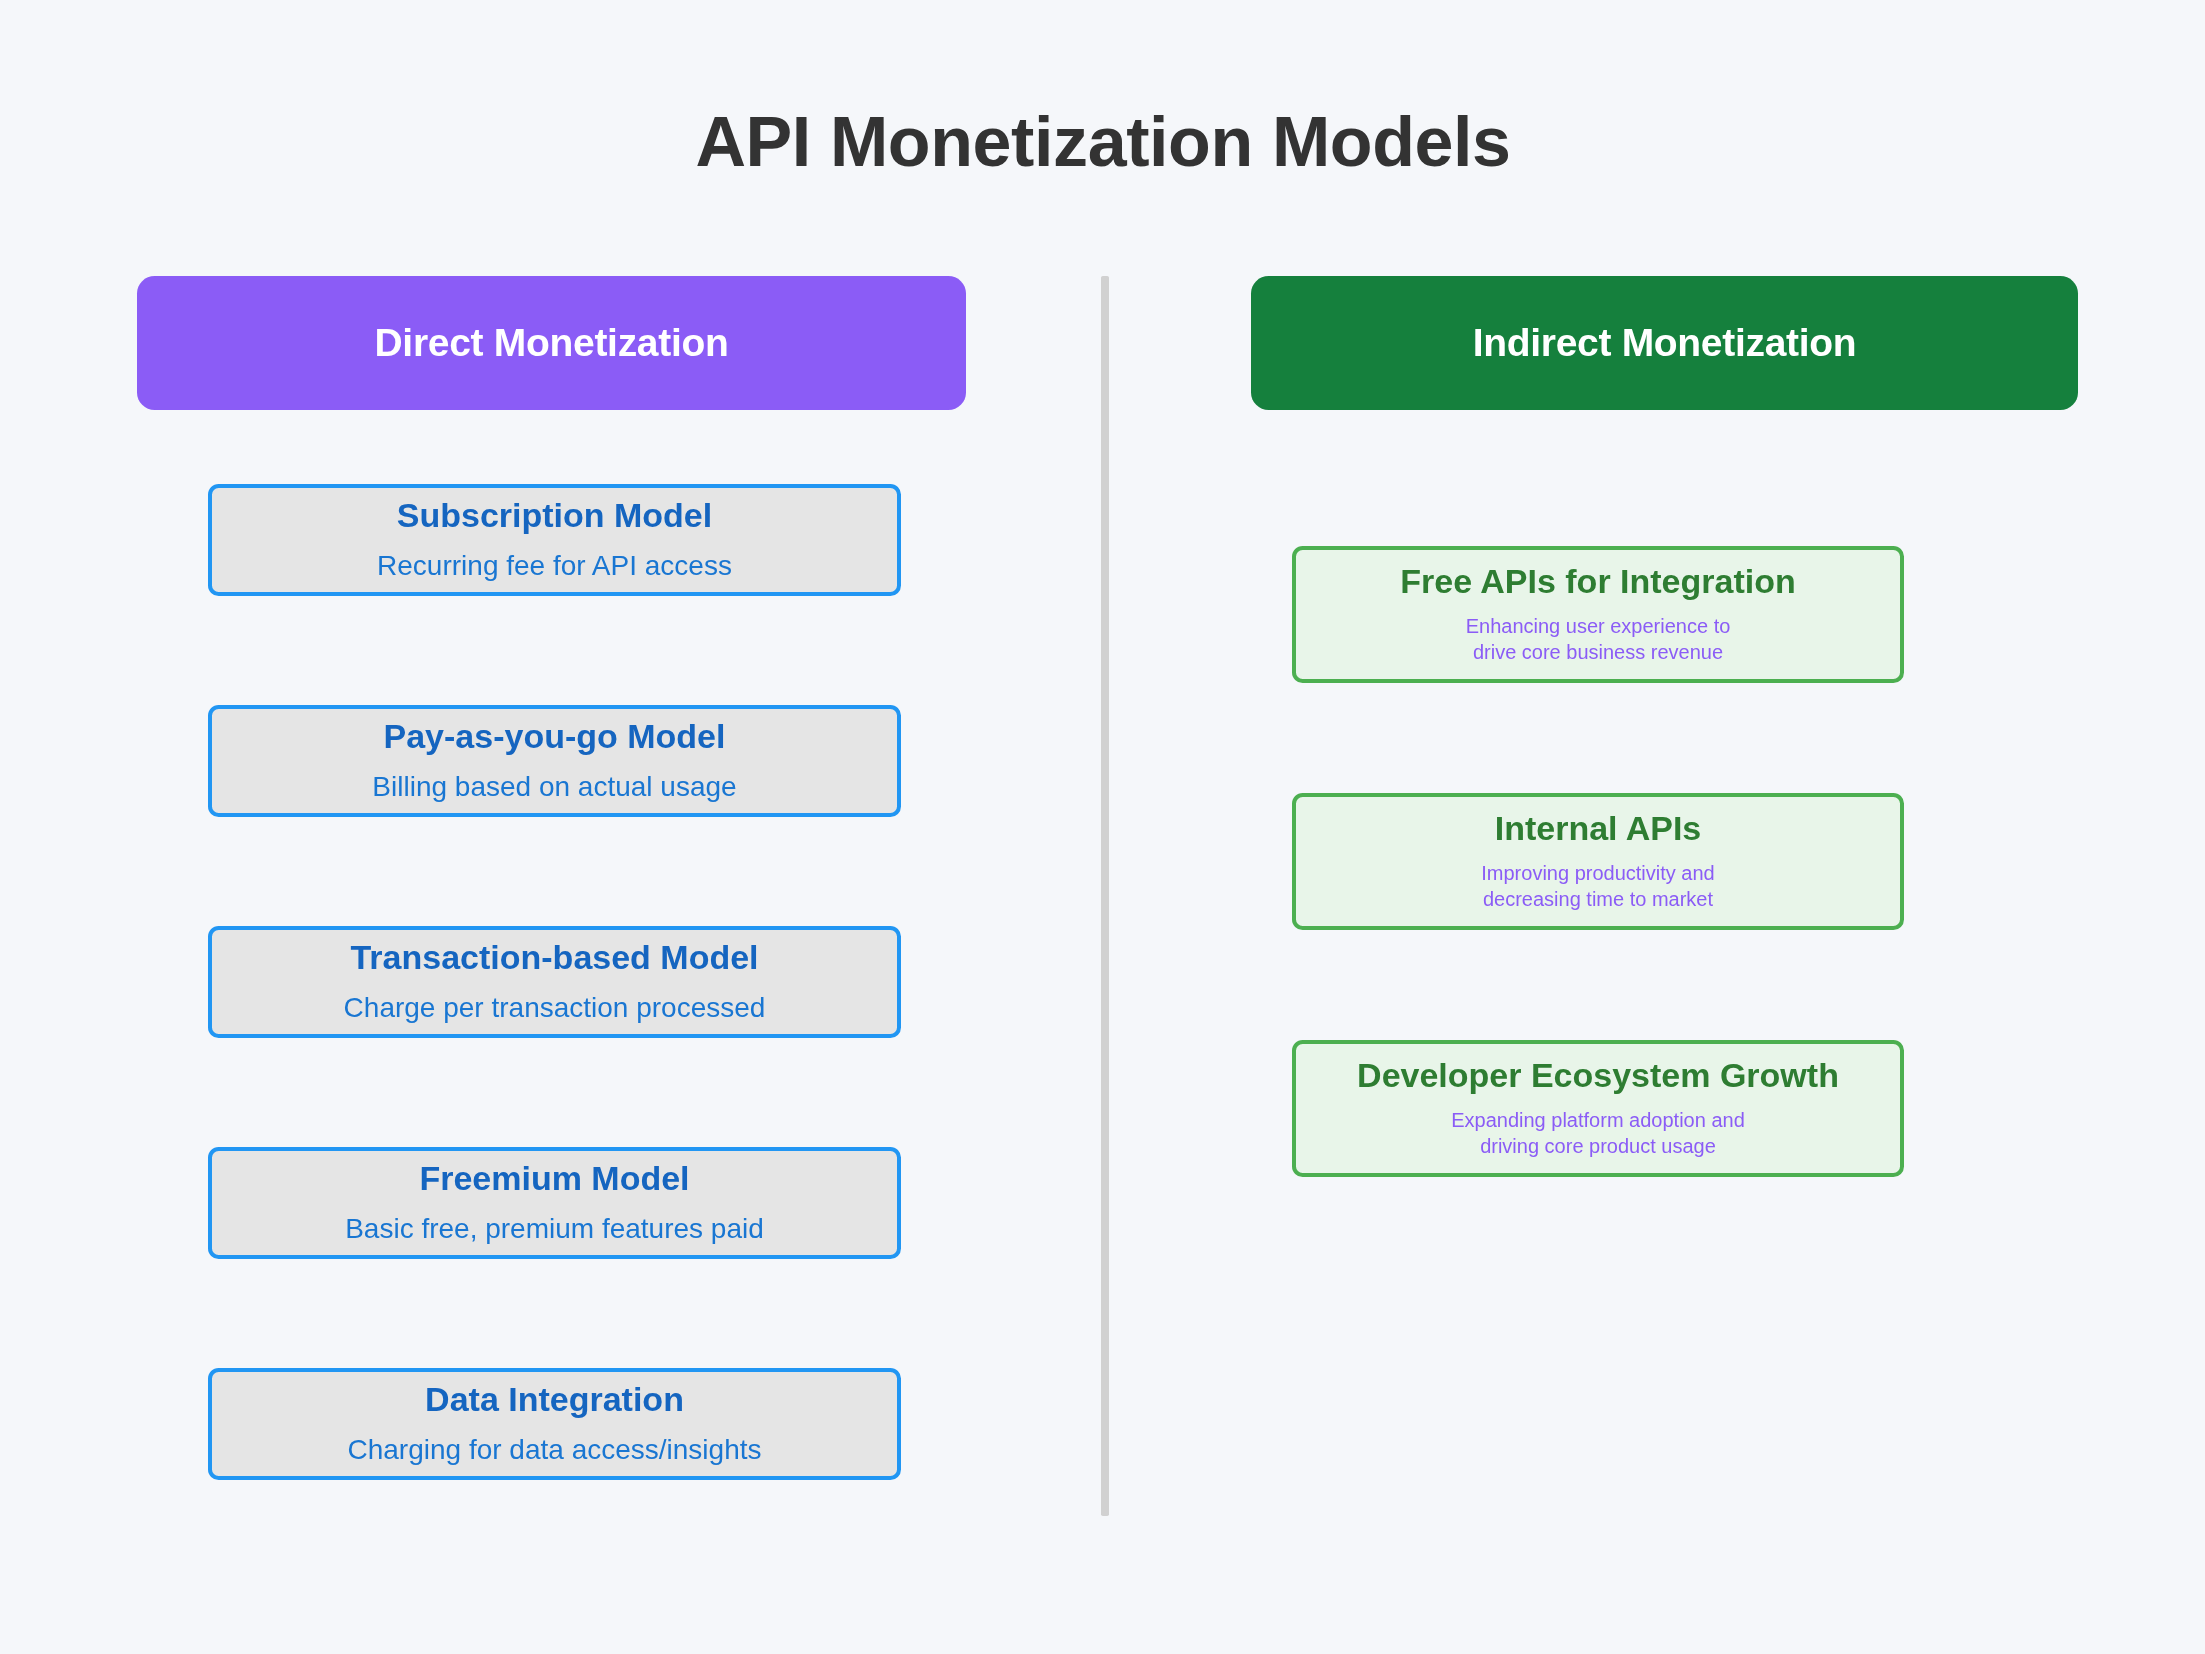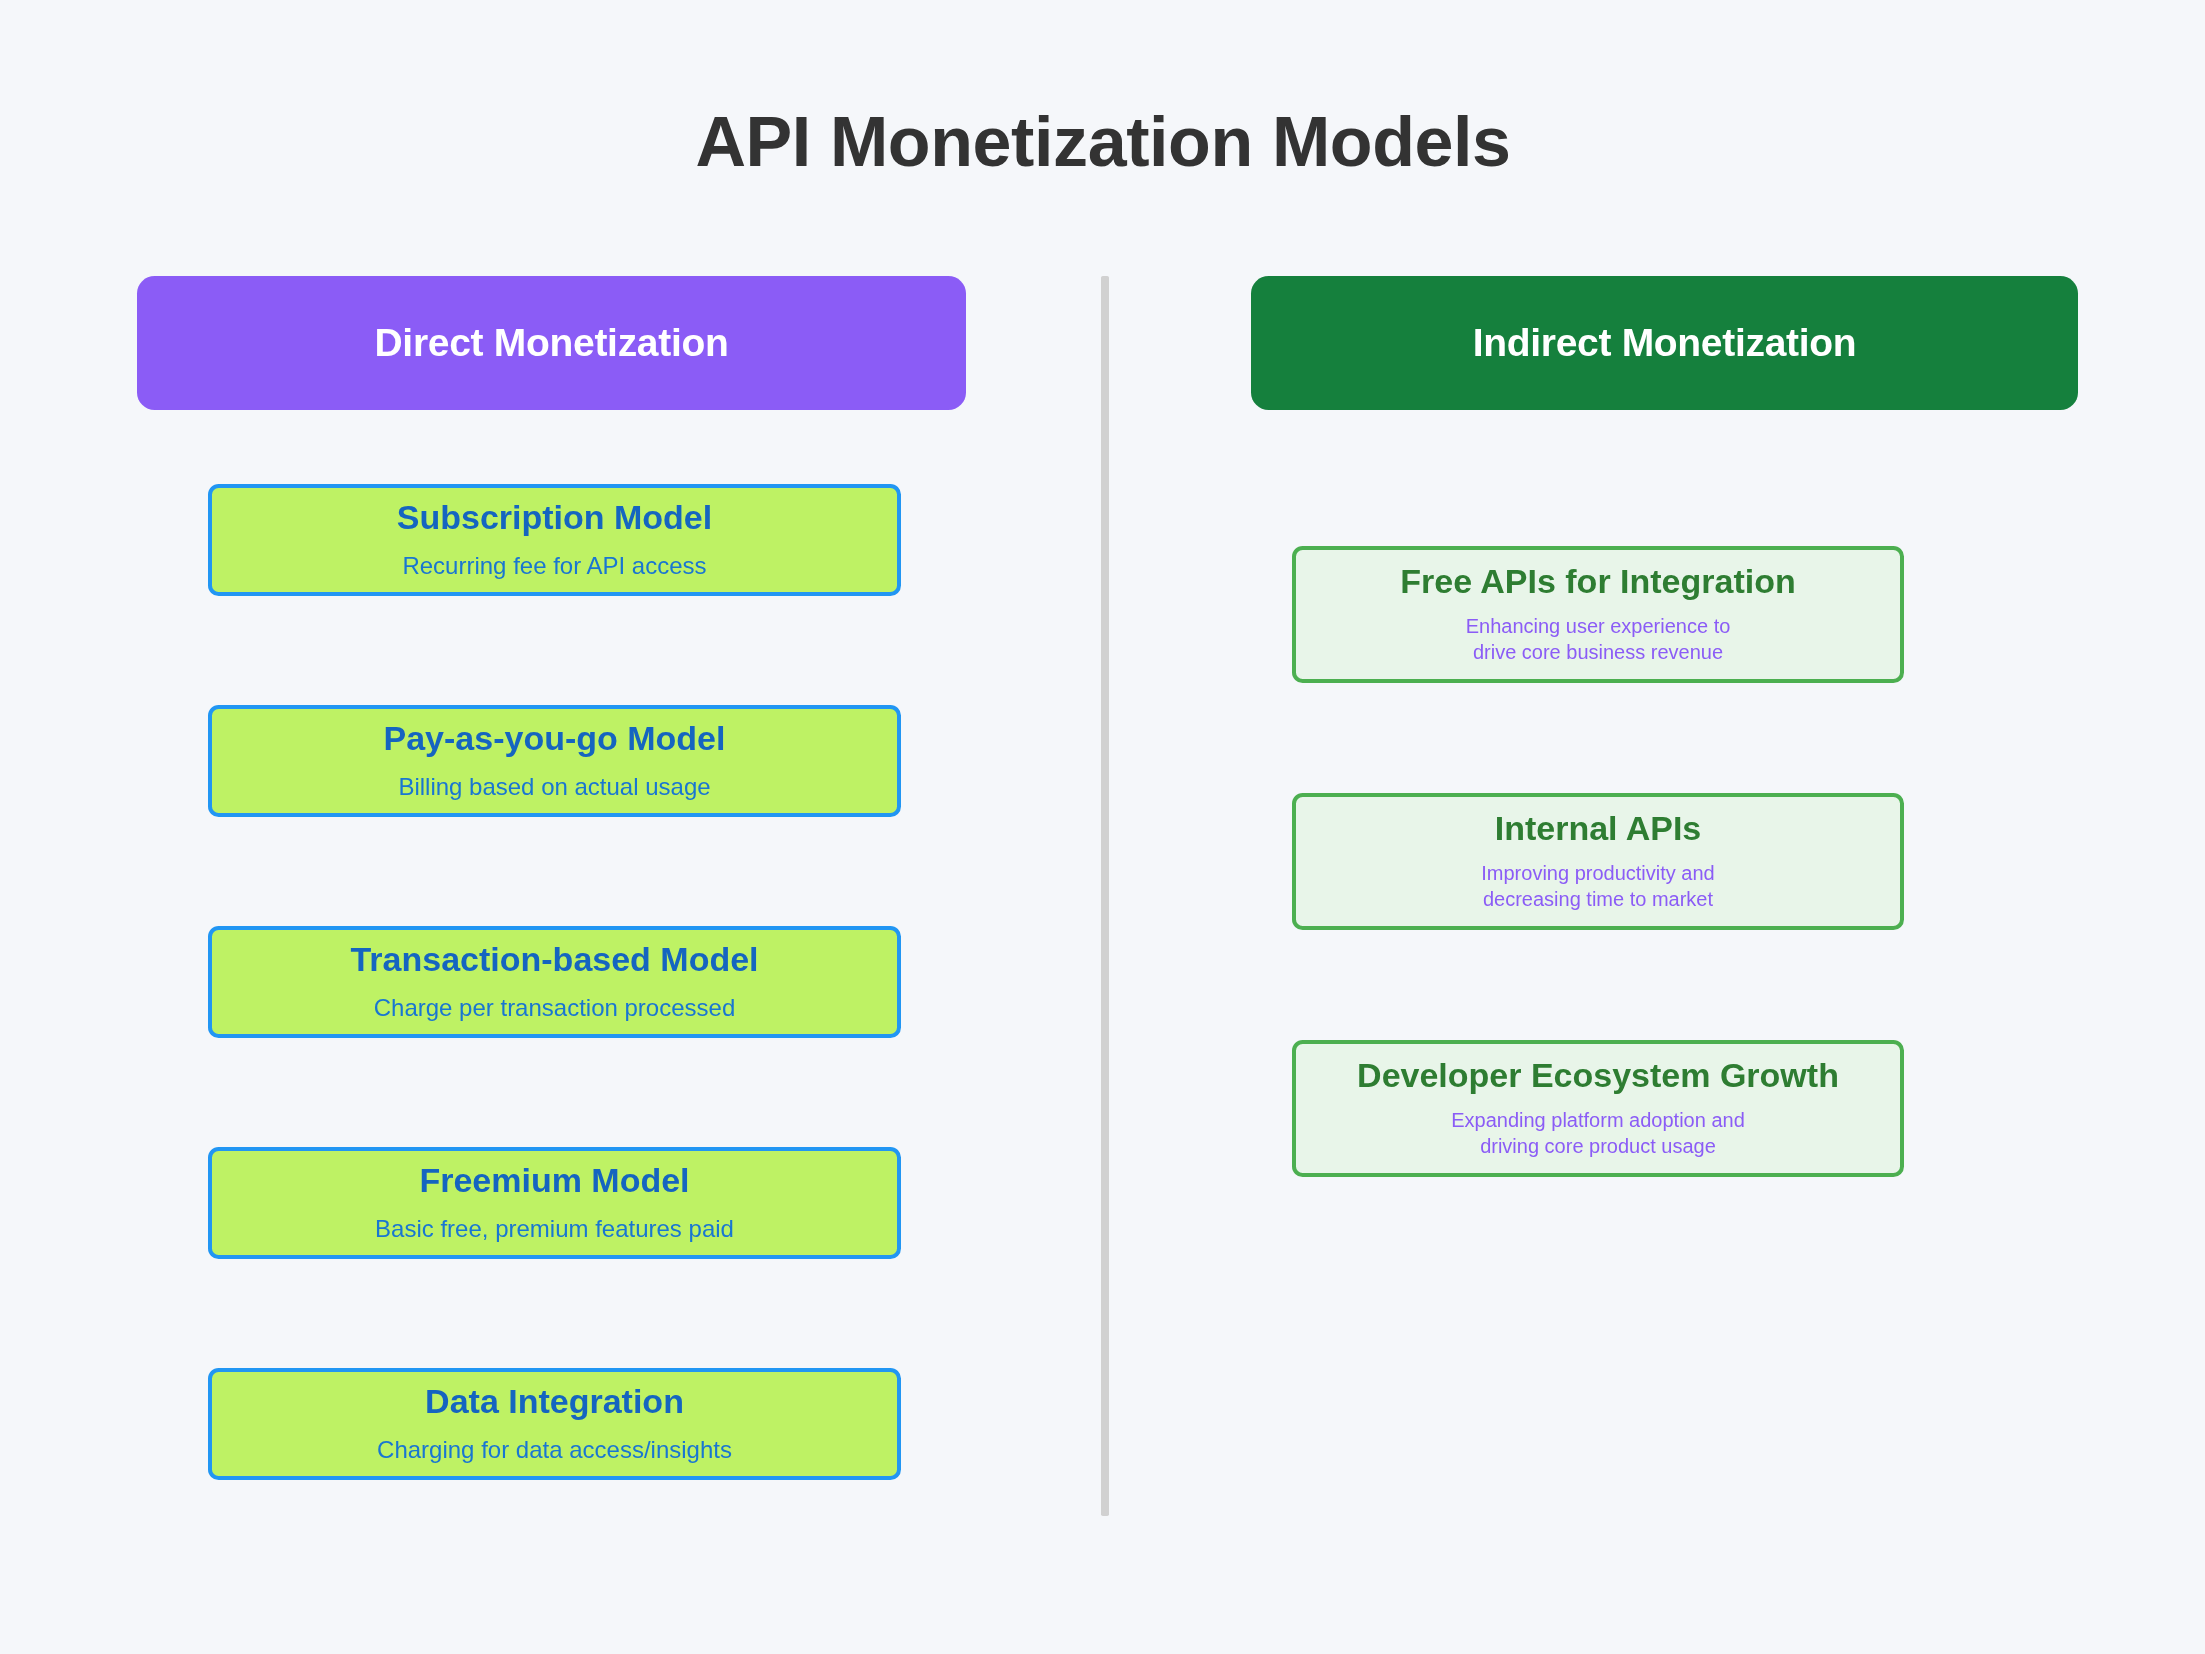--- a/index.html
+++ b/index.html
@@ -91,33 +91,33 @@
     justify-content: center;
     text-align: center;
   }
 
   
   .card-blue {
     width: 693px;
     margin-left: 71px;
     height: 112px;
     margin-bottom: 109px;
-    background: #bef264;
+    background: #e5e5e5;
     border-color: #2196f3;
   }
   .card-blue:last-child { margin-bottom: 0; }
   .card-blue .card-title {
     font-size: 34px;
     font-weight: bold;
     color: #1565c0;
     line-height: 1.1;
     margin-bottom: 14px;
   }
   .card-blue .card-desc {
-    font-size: 24px;
+    font-size: 28px;
     color: #1976d2;
     line-height: 1.25;
   }
 
   
   .card-green {
     width: 612px;
     margin-left: 41px;
     height: 137px;
     margin-bottom: 110px;

